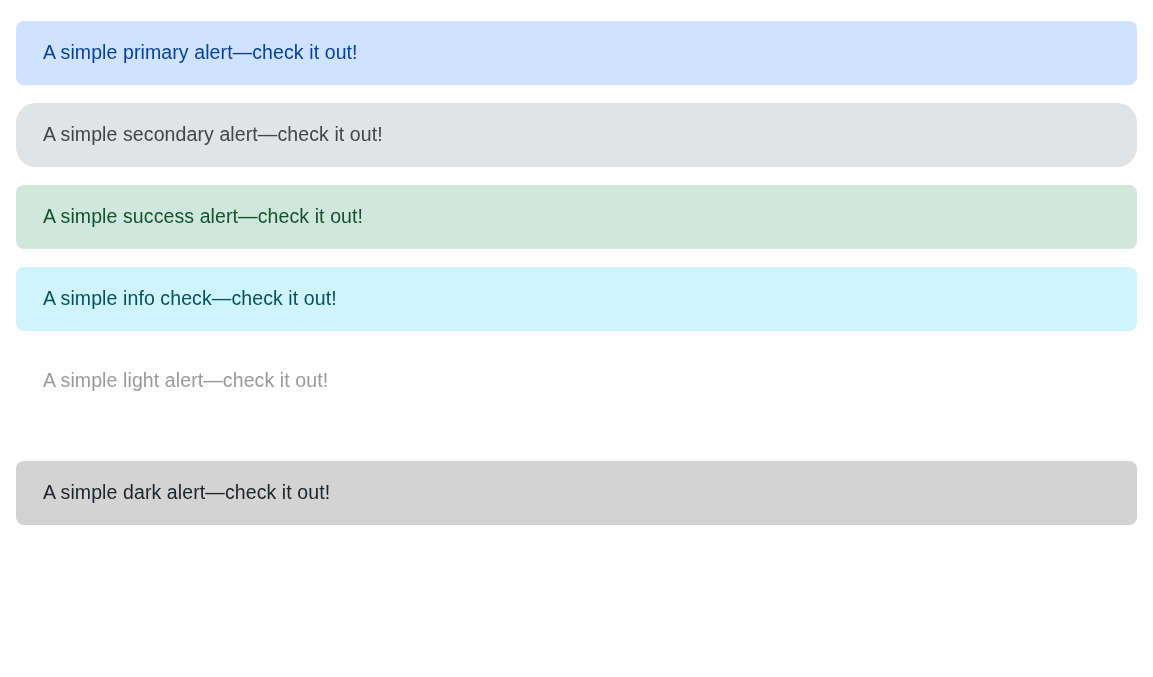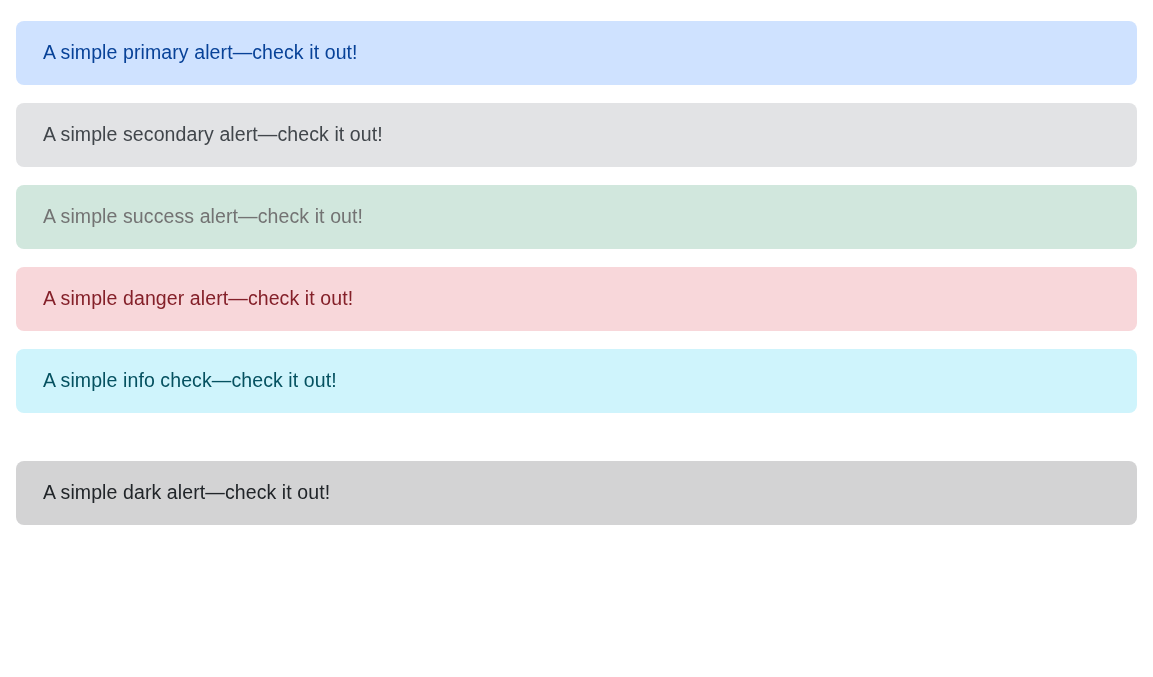--- a/index.html
+++ b/index.html
@@ -41,22 +41,22 @@
   .alert:last-child {
     margin-bottom: 0;
   }
 
   .alert-text {
     white-space: nowrap;
   }
 
   
   .alert-primary   { background-color: #cfe2ff; color: #084298; }
-  .alert-secondary { background-color: #e2e3e5; color: #41464b; }
-  .alert-success   { background-color: #d1e7dd; color: #737373; align-items: center; }
+  .alert-secondary { background-color: #e2e3e5; color: #41464b; border-radius: 20px; }
+  .alert-success   { background-color: #d1e7dd; color: #14532d; align-items: center; }
   .alert-danger    { background-color: #f8d7da; color: #842029; }
   .alert-warning   { background-color: #fff3cd; color: #8a6d3b; }
   .alert-info      { background-color: #cff4fc; color: #055160; }
   .alert-light     { background-color: #fefefe; color: #9a9a9d; }
   .alert-dark      { background-color: #d3d3d4; color: #212529; margin-top: 48px; }
 </style>
 </head>
 <body>
 
 <div id="alert-stack">
@@ -66,27 +66,27 @@
   </div>
 
   <div class="alert alert-secondary" role="alert">
     <span class="alert-text">A simple secondary alert—check it out!</span>
   </div>
 
   <div class="alert alert-success" role="alert">
     <span class="alert-text">A simple success alert—check it out!</span>
   </div>
 
-  <div class="alert alert-danger" role="alert">
-    <span class="alert-text">A simple danger alert—check it out!</span>
-  </div>
 
 
   <div class="alert alert-info" role="alert">
     <span class="alert-text">A simple info check—check it out!</span>
   </div>
 
+  <div class="alert alert-light" role="alert">
+    <span class="alert-text">A simple light alert—check it out!</span>
+  </div>
 
   <div class="alert alert-dark" role="alert">
     <span class="alert-text">A simple dark alert—check it out!</span>
   </div>
 
 </div>
 
 </body></html>

